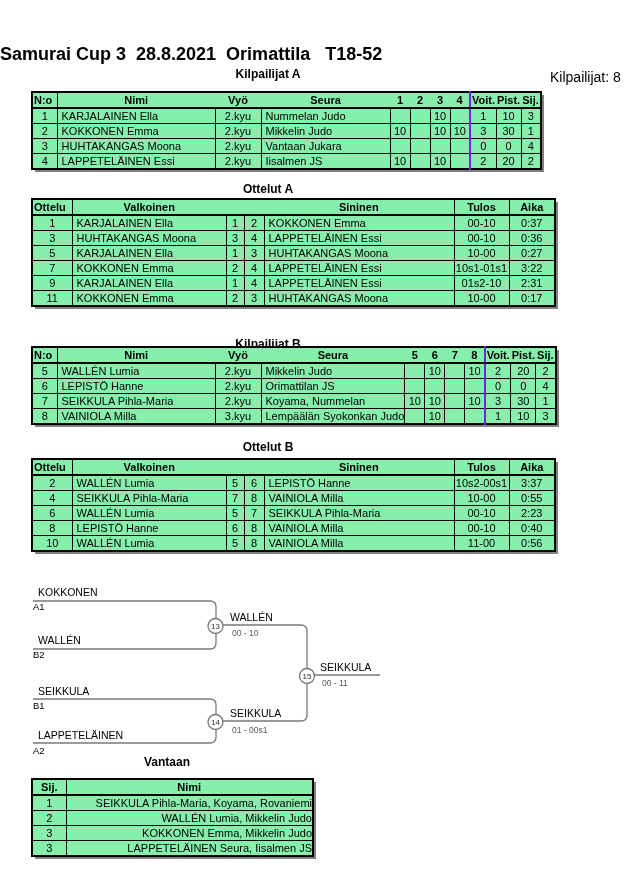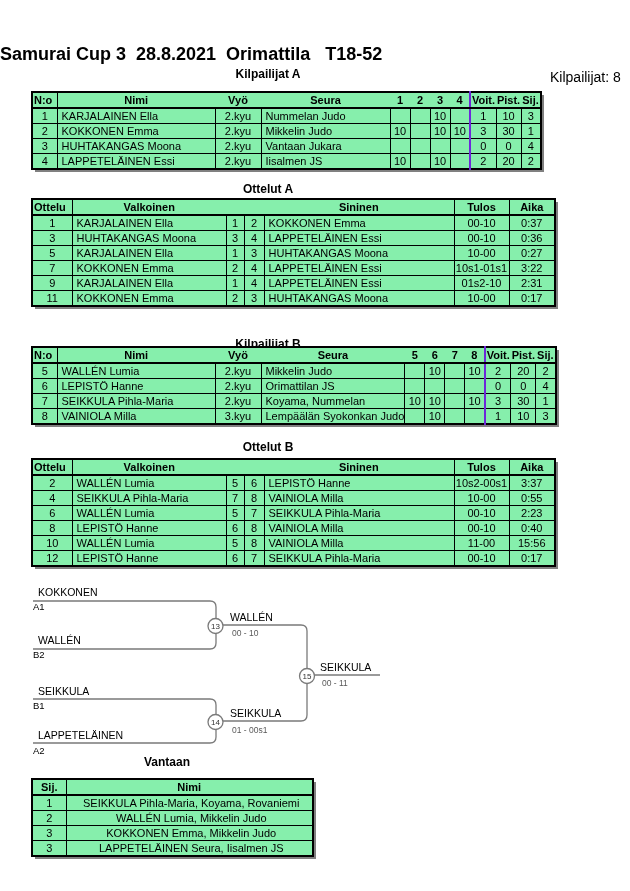--- a/index.html
+++ b/index.html
@@ -33,21 +33,21 @@
   .pool th:nth-child(1){text-align:left;padding-left:1px;}
   .pool th:nth-child(2){border-left:1px solid #000;}
   .pool th:nth-child(9),.pool td:nth-child(9){border-left:2px solid #6d28d9;}
   .pool td:nth-child(2),.pool td:nth-child(4){text-align:left;padding-left:4px;}
   
   .match th:nth-child(1){text-align:left;padding-left:1px;}
   .match th:nth-child(2),.match th:nth-child(6),.match th:nth-child(7){border-left:1px solid #000;}
   .match td:nth-child(2),.match td:nth-child(5){text-align:left;padding-left:4px;}
   
   .results th:nth-child(2){border-left:1px solid #000;}
-  .results td:nth-child(2){text-align:center;padding-left:4px;}
+  .results td:nth-child(2){text-align:right;padding-left:4px;}
 
   #bracket text{font-family:"Liberation Sans",sans-serif;fill:#000;}
   #bracket .b-name{font-size:10.5px;}
   #bracket .b-seed{font-size:9.5px;}
   #bracket .b-score{font-size:8.5px;fill:#595959;}
   #bracket .b-num{font-size:8px;fill:#333;text-anchor:middle;}
 </style>
 </head>
 <body>
 
@@ -367,30 +367,21 @@
           <td>00-10</td>
           <td>0:40</td>
         </tr>
         <tr>
           <td>10</td>
           <td>WALLÉN Lumia</td>
           <td>5</td>
           <td>8</td>
           <td>VAINIOLA Milla</td>
           <td>11-00</td>
-          <td>15:56</td>
-        </tr>
-        <tr>
-          <td>12</td>
-          <td>LEPISTÖ Hanne</td>
-          <td>6</td>
-          <td>7</td>
-          <td>SEIKKULA Pihla-Maria</td>
-          <td>00-10</td>
-          <td>0:17</td>
+          <td>0:56</td>
         </tr>
       </tbody>
   </table>
 
   <svg class="abs" id="bracket" width="630" height="185" viewBox="0 0 630 185">
     <g stroke="#7a7a7a" stroke-width="1.3" fill="none">
       <path d="M33,18 H210 Q216,18 216,24 V35"></path>
       <path d="M33,66 H210 Q216,66 216,60 V51"></path>
       <path d="M223,42 H301 Q307,42 307,48 V85"></path>
       <path d="M33,116 H210 Q216,116 216,122 V131"></path>

